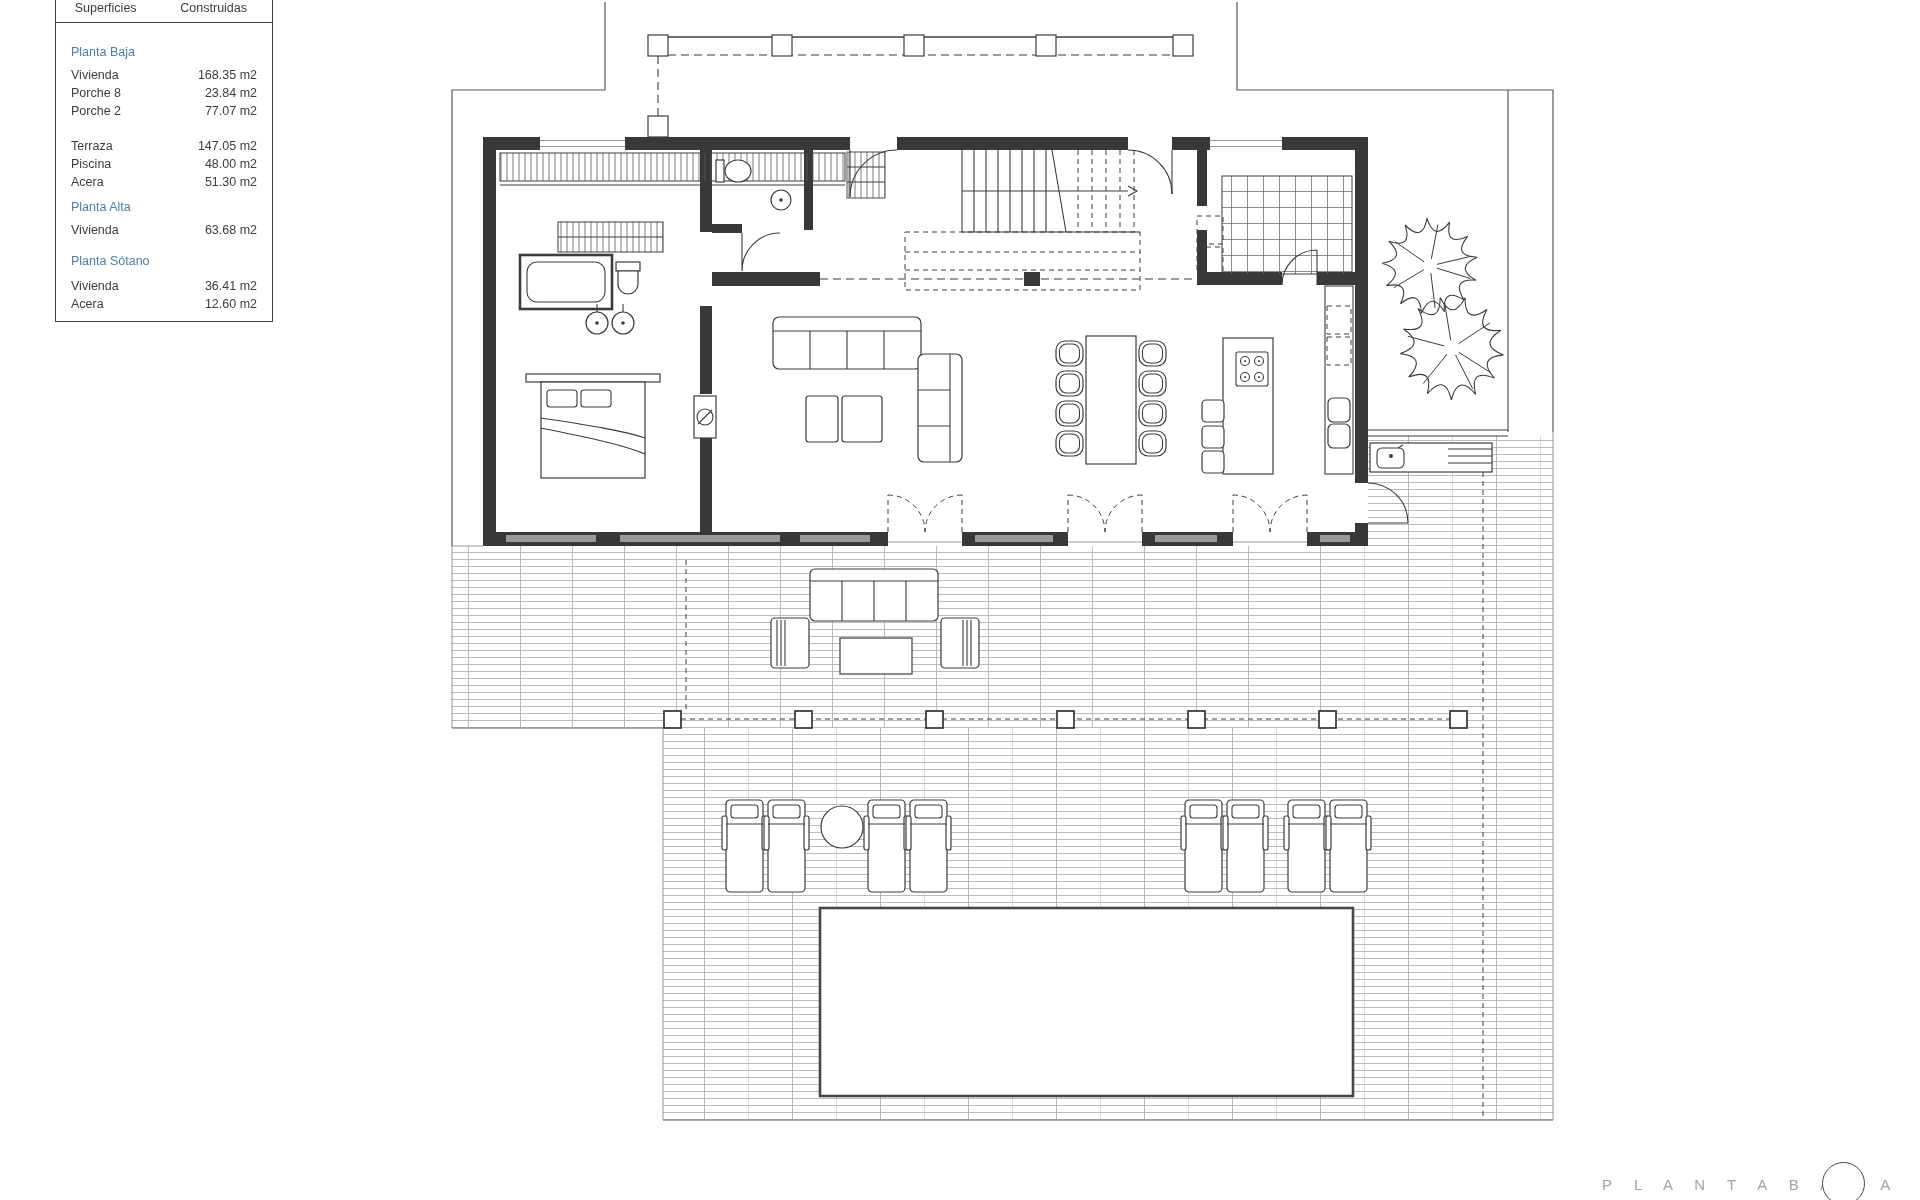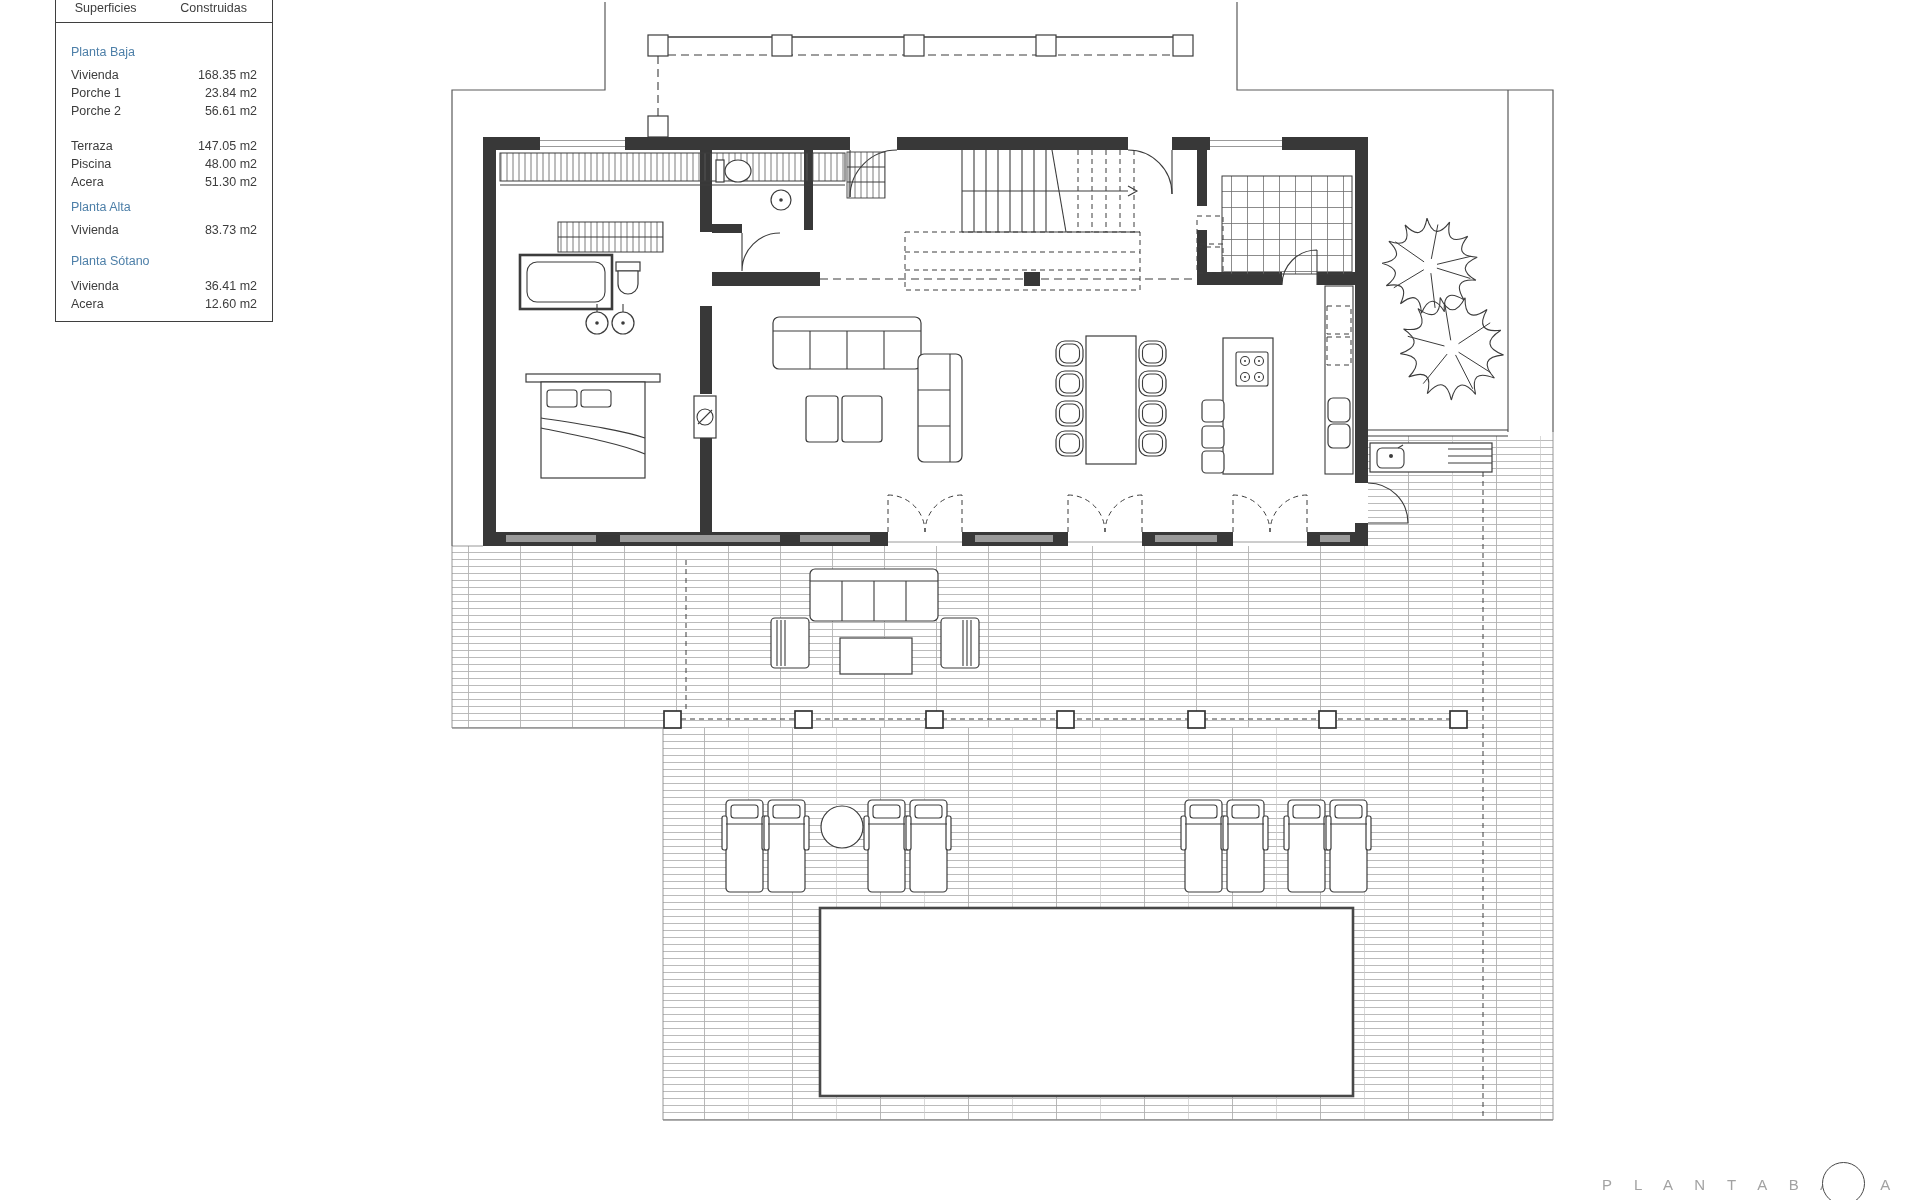--- a/index.html
+++ b/index.html
@@ -377,45 +377,45 @@
     </div>
     <div class="legend-body">
       <div class="lrow sec mt20">
         <span>Planta Baja</span>
         </div>
       <div class="lrow mt5">
         <span>Vivienda</span>
         <span class="val">168.35 m2</span>
         </div>
       <div class="lrow">
-        <span>Porche 1</span>
+        <span>Porche 8</span>
         <span class="val">23.84 m2</span>
         </div>
       <div class="lrow">
         <span>Porche 2</span>
-        <span class="val">56.61 m2</span>
+        <span class="val">77.07 m2</span>
         </div>
       <div class="lrow mt17">
         <span>Terraza</span>
         <span class="val">147.05 m2</span>
         </div>
       <div class="lrow">
         <span>Piscina</span>
         <span class="val">48.00 m2</span>
         </div>
       <div class="lrow">
         <span>Acera</span>
         <span class="val">51.30 m2</span>
         </div>
       <div class="lrow sec mt7">
         <span>Planta Alta</span>
         </div>
       <div class="lrow mt5">
         <span>Vivienda</span>
-        <span class="val">83.73 m2</span>
+        <span class="val">63.68 m2</span>
         </div>
       <div class="lrow sec mt13">
         <span>Planta Sótano</span>
         </div>
       <div class="lrow mt7">
         <span>Vivienda</span>
         <span class="val">36.41 m2</span>
         </div>
       <div class="lrow">
         <span>Acera</span>

